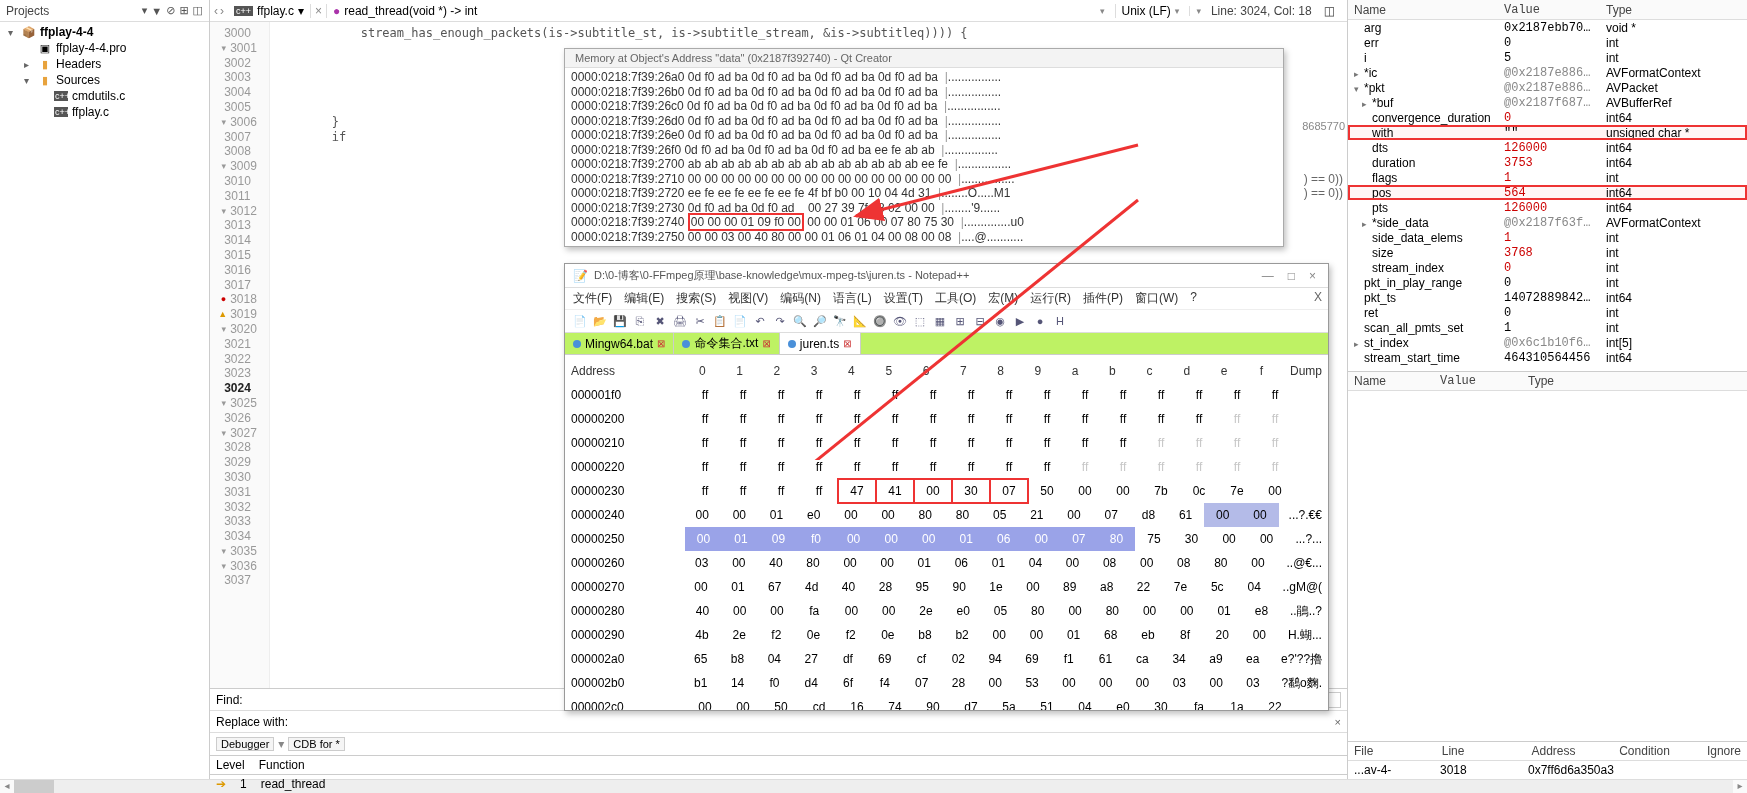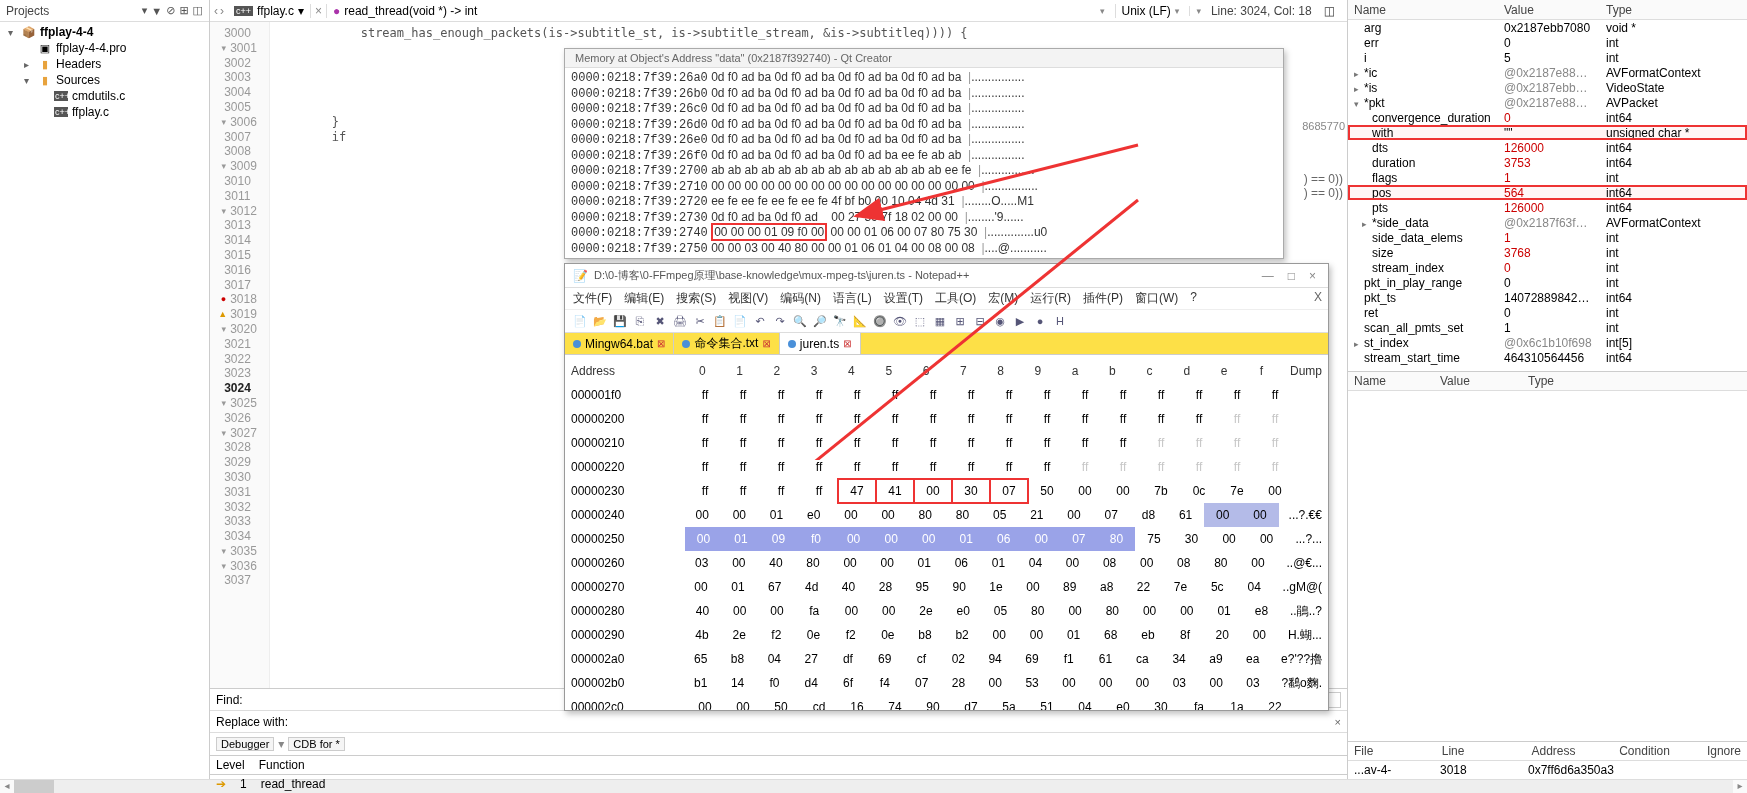--- a/index.html
+++ b/index.html
@@ -34,54 +34,54 @@
 .bottom-bar { border-top: 1px solid #ccc; }
 .find-row { display: flex; align-items: center; height: 22px; padding: 0 6px; gap: 10px; border-bottom: 1px solid #ddd; }
 .find-input { border: 1px solid #ccc; padding: 1px 4px; font-size: 11px; width: 110px; color:#777; }
 .debug-row { display: flex; align-items: center; height: 22px; padding: 0 6px; gap: 4px; }
 .dbg-btn { border: 1px solid #ccc; padding: 0 4px; font-size: 11px; background: #f5f5f5; }
 .stack-box { border-top: 1px solid #ccc; padding: 2px 6px; display: flex; gap: 14px; font-size: 11px; }
 
 .mem-popup { position: absolute; left: 354px; top: 48px; width: 720px; background: #fff; border: 1px solid #aaa; box-shadow: 2px 3px 6px rgba(0,0,0,.25); }
 .mem-title { background: #f3f3f3; color: #666; padding: 3px 10px; border-bottom: 1px solid #ddd; font-size: 11px; }
 .mem-body { font-family: Consolas, monospace; font-size: 12px; padding: 2px 6px; white-space: pre; line-height: 14.5px; color:#333; }
-.mem-body .addr { color: #333; font-family: Liberation Mono, monospace; }
+.mem-body .addr { color: #333; }
 .mem-body .sep { color: #999; }
 .mem-hl-box { border: 2px solid #e33; padding: 0 1px; }
 
 .npp { position: absolute; left: 354px; top: 263px; width: 765px; height: 448px; background: #fff; border: 1px solid #999; box-shadow: 2px 3px 6px rgba(0,0,0,.25); display: flex; flex-direction: column; }
 .npp-title { background: #fff; padding: 4px 8px; display: flex; align-items: center; gap: 6px; border-bottom: 1px solid #ddd; }
 .npp-title .icon { color: #6a6; font-size: 12px; }
 .npp-title .t { flex: 1; color: #555; font-size: 11px; white-space: nowrap; overflow: hidden; }
 .npp-title .wbtn { color: #888; padding: 0 4px; font-size: 12px; }
 .npp-menu { display: flex; gap: 12px; padding: 2px 8px; color: #333; font-size: 11px; border-bottom: 1px solid #eee; }
 .npp-tb { display: flex; gap: 2px; padding: 2px 6px; border-bottom: 1px solid #ddd; flex-wrap: nowrap; }
 .npp-tb .ti { width: 18px; height: 18px; display:flex; align-items:center; justify-content:center; color:#557; font-size:11px; }
-.npp-tabs { display: flex; background: #fde047; border-bottom: 1px solid #ccc; font-size: 11px; }
+.npp-tabs { display: flex; background: #bef264; border-bottom: 1px solid #ccc; font-size: 11px; }
 .npp-tab { padding: 2px 8px; display:flex; align-items:center; gap:4px; border-right:1px solid #ccc; }
 .npp-tab.active { background:#fff; }
 .npp-tab .dot { width:8px; height:8px; border-radius:50%; background:#4a90d9; }
 .npp-tab .xx { color:#c33; font-size:10px; }
 .npp-hex { flex:1; overflow:auto; font-family: Consolas, monospace; font-size: 18px; line-height: 24px; padding: 4px 6px; white-space: pre; }
 .npp-hex .row { display:flex; }
 .npp-hex .adr { width: 115px; }
 .npp-hex .byte { width: 38px; text-align:center; }
 .npp-hex .dump { padding-left: 10px; }
 .npp-hex .hdr { color:#333; }
 .npp-hex .hl-red { outline: 2px solid #e33; outline-offset: -1px; }
 .npp-hex .hl-blue { background: #9aa3e8; color:#fff; }
 .npp-hex .hl-blue2 { background: #b4bbe8; }
 .npp-hex .hl-fade { color:#c7c7c7; }
 
 .right-panel { width: 400px; border-left: 1px solid #ccc; display: flex; flex-direction: column; }
 .var-head, .var-row { display: flex; font-size: 12px; }
 .var-head { border-bottom: 1px solid #ddd; color: #444; background: #fafafa; height: 20px; align-items: center; }
 .var-head > div, .var-row > div { padding: 1px 6px; overflow: hidden; white-space: nowrap; text-overflow: ellipsis; }
 .col-name { width: 150px; }
-.col-val { width: 102px; }
+.col-val { width: 102px; font-family: Liberation Mono, monospace; }
 .col-type { flex: 1; }
 .var-body { flex: 1; overflow: auto; }
 .var-row { align-items: flex-start; height: 15px; }
 .var-row .caret { display:inline-block; width:10px; color:#777; font-size:9px; }
 .var-row.ind1 .col-name { padding-left: 14px; }
 .red { color: #c00; }
 .gray { color: #888; }
 .hl-outline { outline: 2px solid #e33; outline-offset: -2px; background: #fff6f6; }
 .sub-head { border-top: 1px solid #ccc; }
 .bp-table { border-top: 1px solid #ccc; }
@@ -493,28 +493,28 @@
           <div class="col-name"><span class="caret"></span><span>i</span></div>
           <div class="col-val ">5</div>
           <div class="col-type">int</div>
         </div>
         <div class="var-row ind0">
           <div class="col-name"><span class="caret">▸</span><span>*ic</span></div>
           <div class="col-val gray">@0x2187e886500</div>
           <div class="col-type">AVFormatContext</div>
         </div>
         <div class="var-row ind0">
-          <div class="col-name"><span class="caret">▸</span><span>*is</span></div>
-          <div class="col-val gray">@0x2187ebb7080</div>
-          <div class="col-type">VideoState</div>
-        </div>
-        <div class="var-row ind0">
           <div class="col-name"><span class="caret">▾</span><span>*pkt</span></div>
           <div class="col-val gray">@0x2187e886440</div>
           <div class="col-type">AVPacket</div>
+        </div>
+        <div class="var-row ind1">
+          <div class="col-name"><span class="caret">▸</span><span>*buf</span></div>
+          <div class="col-val gray">@0x2187f687600</div>
+          <div class="col-type">AVBufferRef</div>
         </div>
         <div class="var-row ind1">
           <div class="col-name"><span class="caret"></span><span>convergence_duration</span></div>
           <div class="col-val red">0</div>
           <div class="col-type">int64</div>
         </div>
         <div class="var-row ind1 hl-outline">
           <div class="col-name"><span class="caret"></span><span>with</span></div>
           <div class="col-val ">""</div>
           <div class="col-type">unsigned char *</div>

